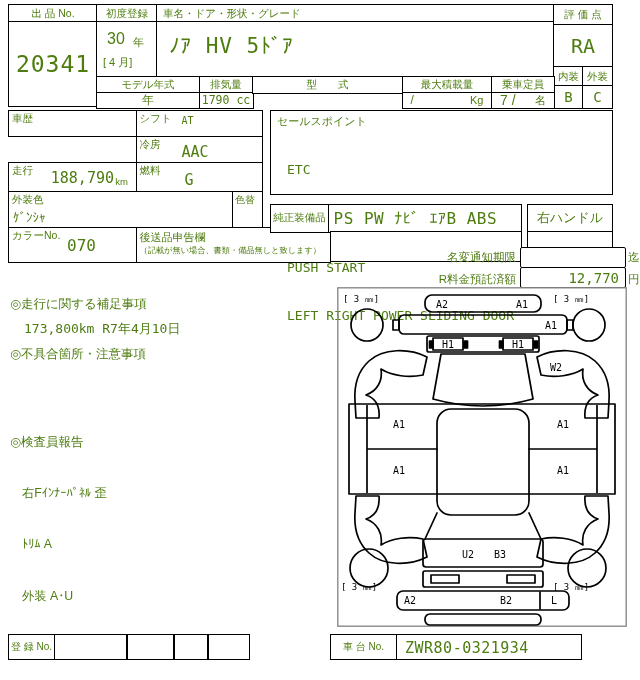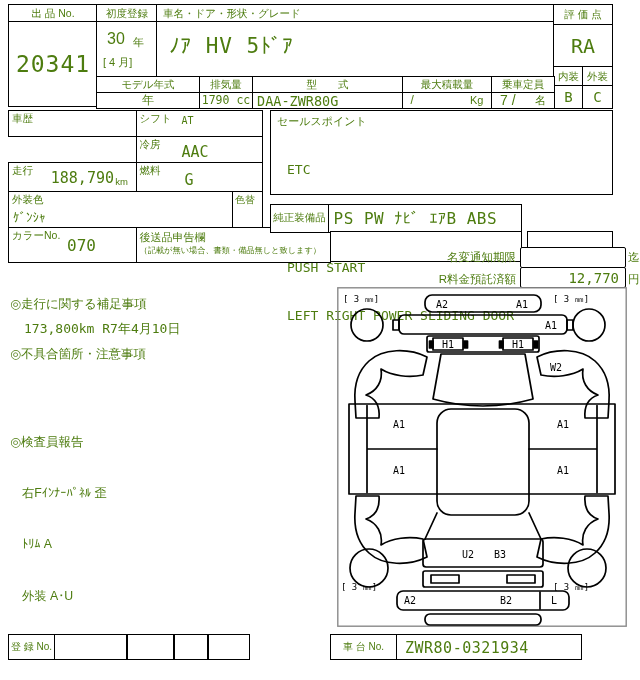--- a/index.html
+++ b/index.html
@@ -40,21 +40,20 @@
   <div class="b ctr lbl" style="left:553px;top:66px;width:31px;height:21px;">内装</div>
   <div class="b ctr lbl" style="left:582px;top:66px;width:31px;height:21px;">外装</div>
   <div class="b ctr mono" style="left:553px;top:85px;width:31px;height:24px;font-size:14px;">B</div>
   <div class="b ctr mono" style="left:582px;top:85px;width:31px;height:24px;font-size:14px;">C</div>
 
   <div class="b ctr lbl" style="left:96px;top:75.5px;width:104px;height:18px;">モデル年式</div>
   <div class="b ctr" style="left:96px;top:92px;width:104px;height:16.5px;font-size:12px;">年</div>
   <div class="b ctr lbl" style="left:198.5px;top:75.5px;width:55px;height:18px;">排気量</div>
   <div class="b ctr mono" style="left:198.5px;top:92px;width:55px;height:16.5px;font-size:11.5px;">1790 cc</div>
   <div class="b ctr lbl" style="left:252px;top:75.5px;width:151px;height:18px;">型　　式</div>
-  <div class="b mono" style="left:252px;top:92px;width:151px;height:16.5px;font-size:13.5px;padding-left:4px;">DAA-ZWR80G</div>
   <div class="b ctr lbl" style="left:401.5px;top:75.5px;width:91px;height:18px;">最大積載量</div>
   <div class="b sb" style="left:401.5px;top:92px;width:91px;height:16.5px;">
     <span style="font-size:12px;">/</span>
     <span style="font-size:11px;">Kg</span>
   </div>
   <div class="b ctr lbl" style="left:491px;top:75.5px;width:64px;height:18px;">乗車定員</div>
   <div class="b sb" style="left:491px;top:92px;width:64px;height:16.5px;">
     <span style="font-size:14px;">7 /</span>
     <span style="font-size:11px;">名</span>
   </div>
@@ -104,20 +103,21 @@
       <div>BACK CAMERA CRUISE CONTROL</div>
       <div>PUSH START</div>
       <div>LEFT RIGHT POWER SLIDING DOOR</div>
     </div>
   </div>
 
   <div class="b ctr" style="left:270px;top:203.5px;width:59px;height:29px;font-size:10.5px;">純正装備品</div>
   <div class="b" style="left:327.5px;top:203.5px;width:194px;height:29px;">
     <span class="t mono" style="left:5px;top:4px;font-size:16px;letter-spacing:0.5px;">PS PW ﾅﾋﾞ ｴｱB ABS</span>
   </div>
+  <div class="b ctr" style="left:527px;top:203.5px;width:86px;height:29px;font-size:13px;">右ハンドル</div>
   <div class="b" style="left:330px;top:231px;width:191.5px;height:31px;"></div>
   <div class="b" style="left:527px;top:231px;width:86px;height:31px;"></div>
 
   <div class="t" style="left:330px;top:250px;width:186px;text-align:right;font-size:11.5px;">名変通知期限</div>
   <div class="b" style="left:520px;top:246.5px;width:106px;height:21px;border-radius:2px;">
     <span class="t" style="right:6px;top:3px;font-size:13px;"></span>
   </div>
   <div class="t" style="left:628px;top:250px;font-size:11.5px;">迄</div>
   <div class="t" style="left:330px;top:271.5px;width:186px;text-align:right;font-size:11.5px;">R料金預託済額</div>
   <div class="b" style="left:520px;top:266.5px;width:106px;height:21px;border-radius:2px;">

